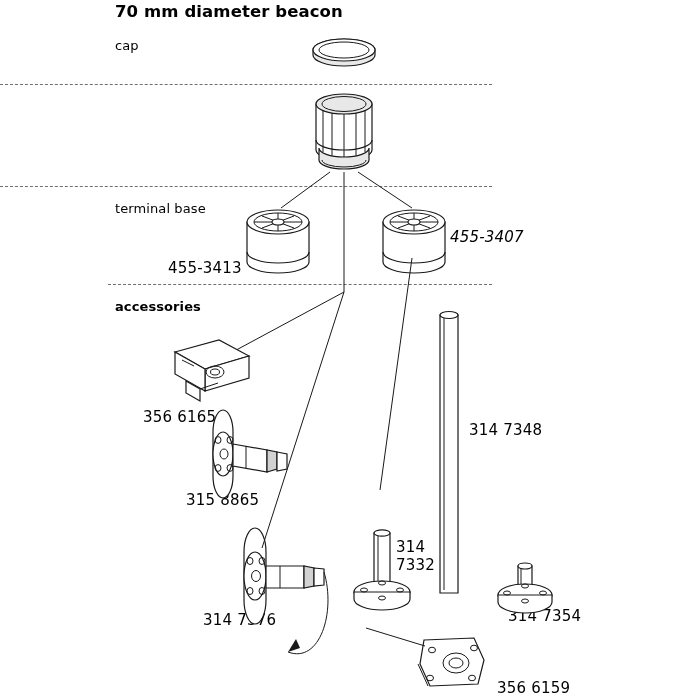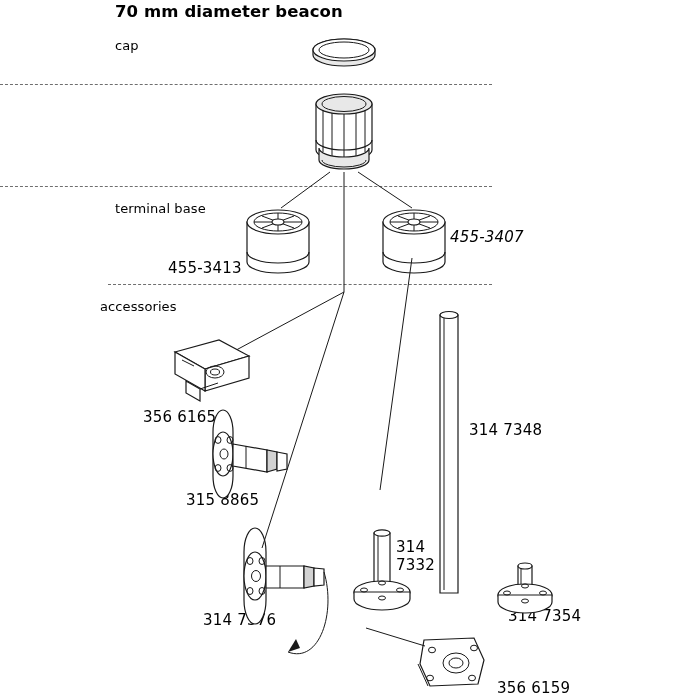--- a/index.html
+++ b/index.html
@@ -58,21 +58,21 @@
 
 <div id="page">
 
   <div class="txt title" style="left:115px; top:2px;">70 mm diameter beacon</div>
 
   <div class="txt cat" style="left:115px; top:38px;">cap</div>
 
 
   <div class="txt cat" style="left:115px; top:201px;">terminal base</div>
 
-  <div class="txt cat" style="left:100px; top:299px;">accessories</div>
+  <div class="txt cat" style="left:115px; top:299px;font-weight:bold;">accessories</div>
 
   <div class="txt code" style="left:168px; top:229px;margin-top:31px;">455-3413</div>
 
   <div class="txt code" style="left:450px; top:229px;font-style:italic;">455-3407</div>
 
   <div class="txt code" style="left:143px; top:409px;">356 6165</div>
 
   <div class="txt code" style="left:186px; top:492px;">315 8865</div>
 
   <div class="txt code" style="left:469px; top:422px;">314 7348</div>

